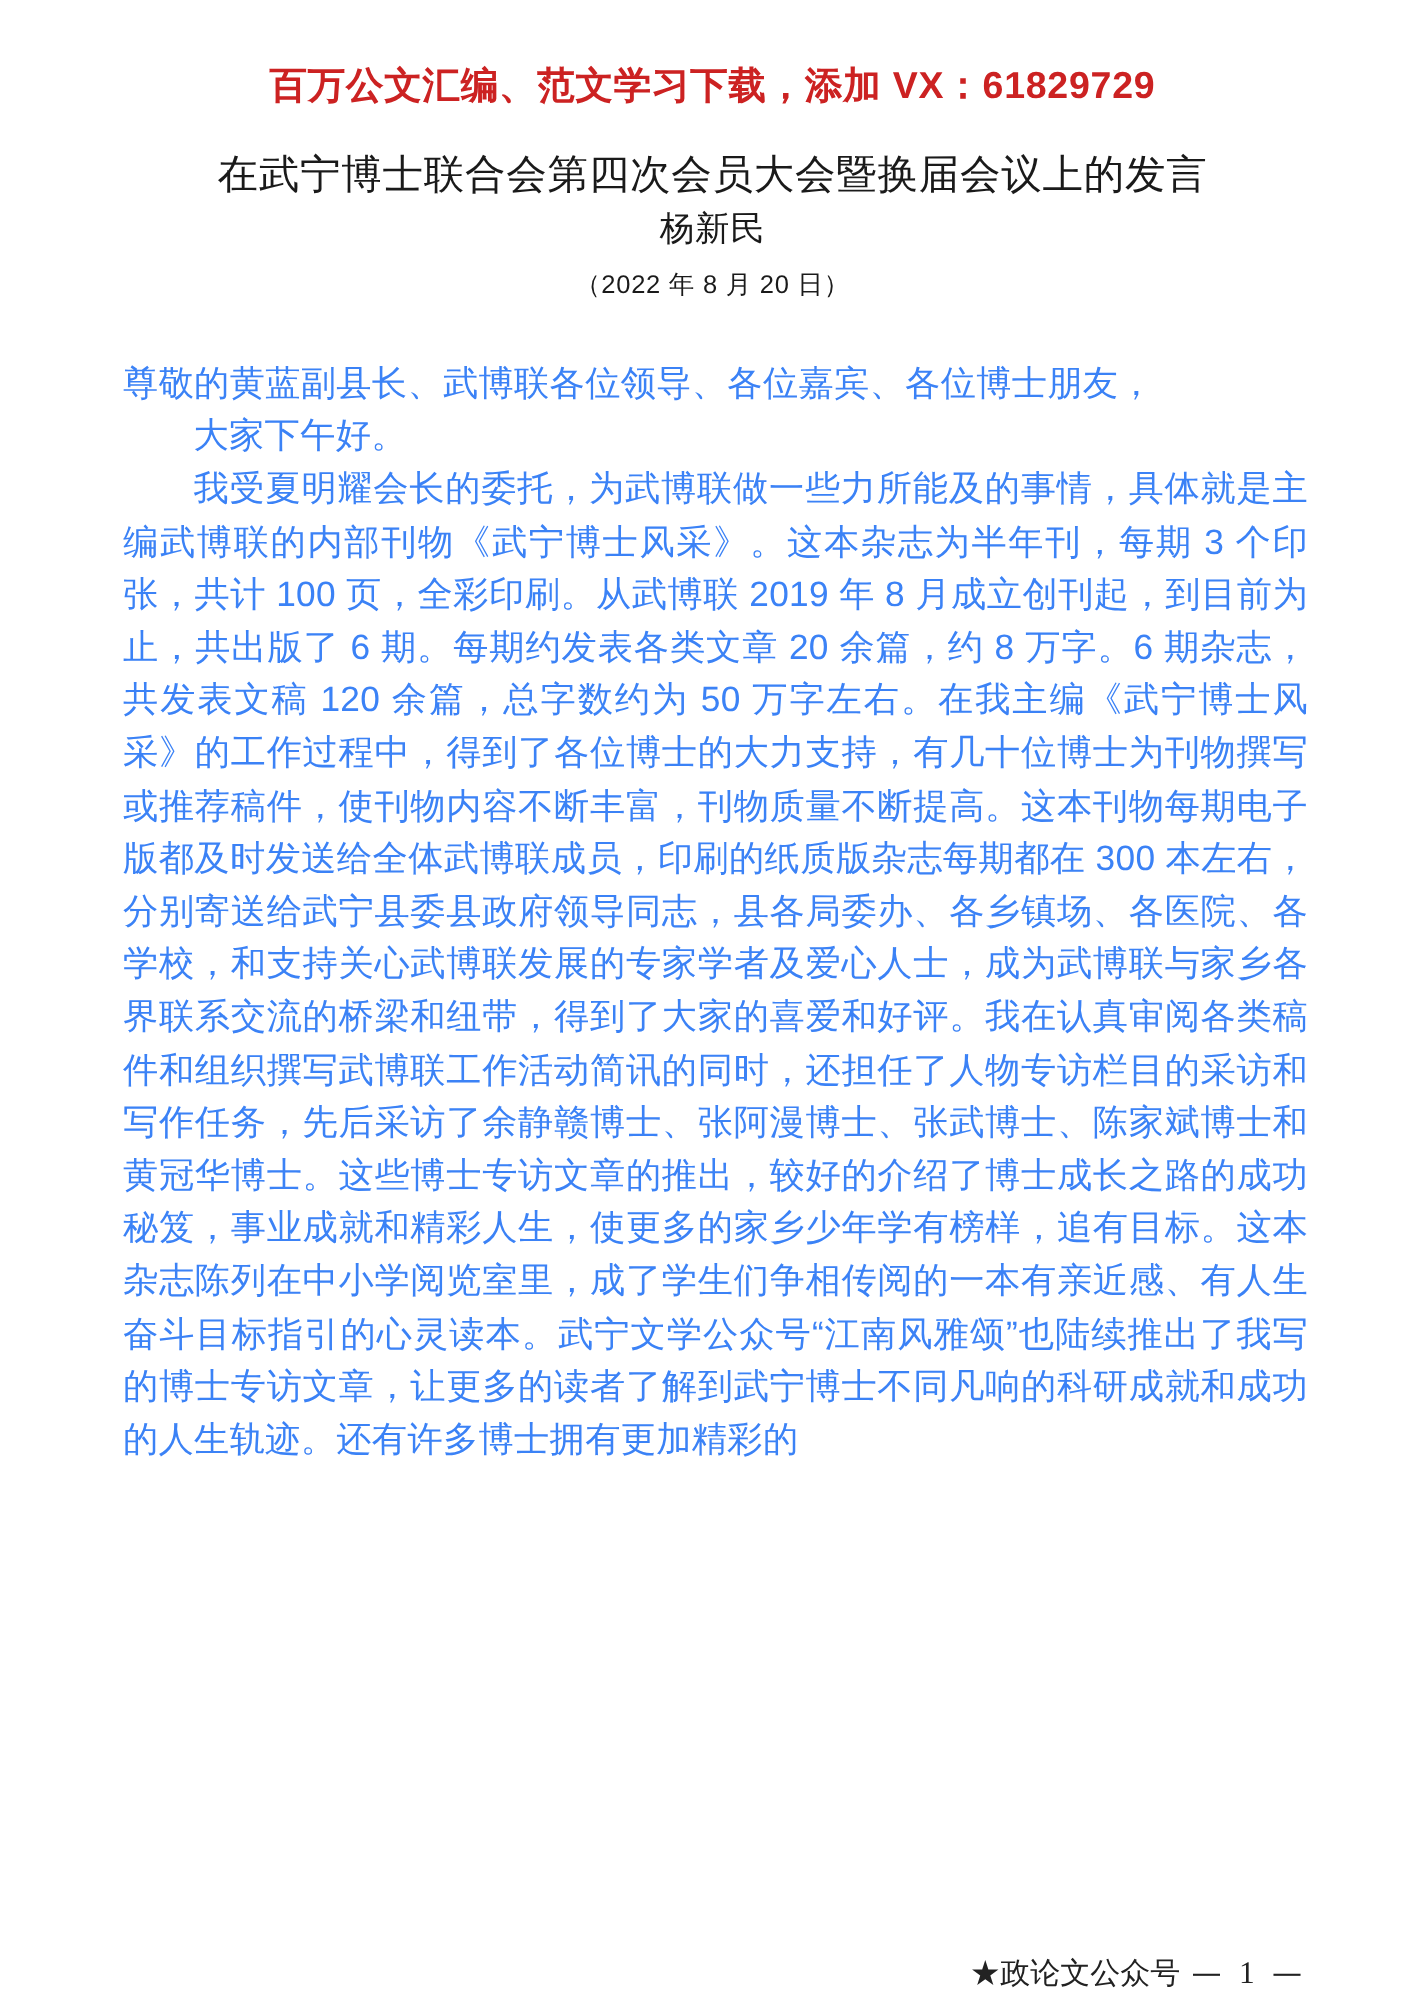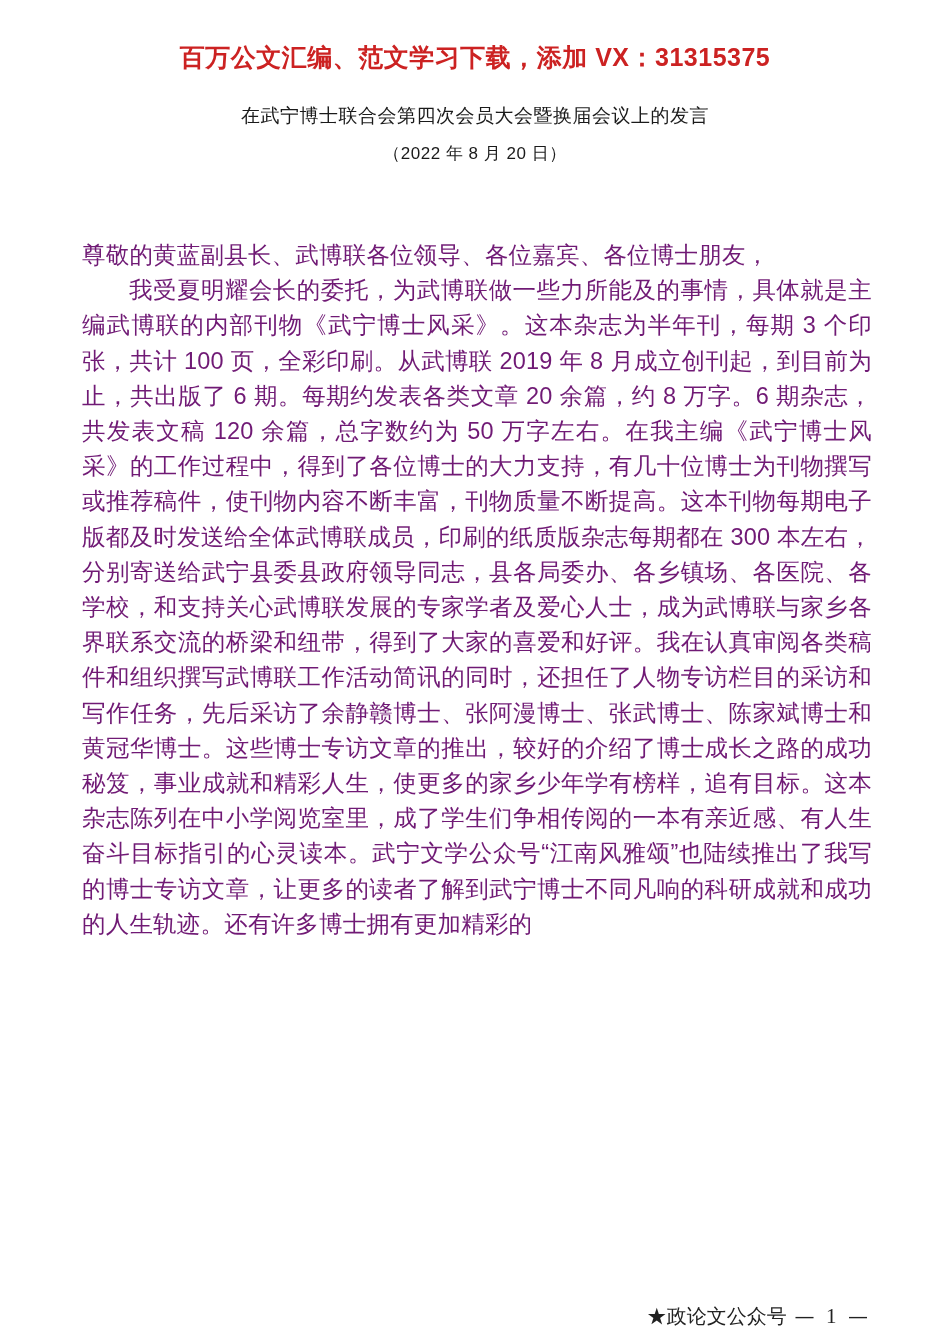--- a/index.html
+++ b/index.html
@@ -40,21 +40,21 @@
 
   
   .title-block {
     position: absolute;
     top: 98px;
     left: 0;
     width: 950px;
     text-align: center;
   }
   .doc-title {
-    font-size: 19px;
+    font-size: 27px;
     font-weight: 400;
     line-height: 36px;
     letter-spacing: 0.5px;
     color: #1a1a1a;
   }
   .doc-author {
     font-size: 23px;
     font-weight: 400;
     line-height: 36px;
     letter-spacing: 0.5px;
@@ -76,21 +76,21 @@
     width: 790px;
   }
   .para {
     font-size: 23.5px;
     line-height: 35.2px;
     letter-spacing: 0.2px;
     text-align: justify;
     text-justify: inter-character;
     text-align-last: left;
     margin: 0;
-    color: #701a75;
+    color: #3b82f6;
     word-break: break-all;
   }
   .para.indent {
     text-indent: 2em;
   }
 
   
   .footer {
     position: absolute;
     bottom: 14px;
@@ -116,29 +116,31 @@
   .footer .dash {
     font-family: "DejaVu Sans", sans-serif;
     padding: 0 2px;
   }
 </style>
 </head>
 <body>
 
 <div class="page">
 
-  <div class="promo-banner">百万公文汇编、范文学习下载，添加 VX：31315375</div>
+  <div class="promo-banner">百万公文汇编、范文学习下载，添加 VX：61829729</div>
 
   <div class="title-block">
     <div class="doc-title">在武宁博士联合会第四次会员大会暨换届会议上的发言</div>
+    <div class="doc-author">杨新民</div>
     <div class="doc-date">（2022 年 8 月 20 日）</div>
   </div>
 
   <div class="body-content">
     <p class="para">尊敬的黄蓝副县长、武博联各位领导、各位嘉宾、各位博士朋友，</p>
+    <p class="para indent">大家下午好。</p>
     <p class="para indent">我受夏明耀会长的委托，为武博联做一些力所能及的事情，具体就是主编武博联的内部刊物《武宁博士风采》。这本杂志为半年刊，每期 3 个印张，共计 100 页，全彩印刷。从武博联 2019 年 8 月成立创刊起，到目前为止，共出版了 6 期。每期约发表各类文章 20 余篇，约 8 万字。6 期杂志，共发表文稿 120 余篇，总字数约为 50 万字左右。在我主编《武宁博士风采》的工作过程中，得到了各位博士的大力支持，有几十位博士为刊物撰写或推荐稿件，使刊物内容不断丰富，刊物质量不断提高。这本刊物每期电子版都及时发送给全体武博联成员，印刷的纸质版杂志每期都在 300 本左右，分别寄送给武宁县委县政府领导同志，县各局委办、各乡镇场、各医院、各学校，和支持关心武博联发展的专家学者及爱心人士，成为武博联与家乡各界联系交流的桥梁和纽带，得到了大家的喜爱和好评。我在认真审阅各类稿件和组织撰写武博联工作活动简讯的同时，还担任了人物专访栏目的采访和写作任务，先后采访了余静赣博士、张阿漫博士、张武博士、陈家斌博士和黄冠华博士。这些博士专访文章的推出，较好的介绍了博士成长之路的成功秘笈，事业成就和精彩人生，使更多的家乡少年学有榜样，追有目标。这本杂志陈列在中小学阅览室里，成了学生们争相传阅的一本有亲近感、有人生奋斗目标指引的心灵读本。武宁文学公众号“江南风雅颂”也陆续推出了我写的博士专访文章，让更多的读者了解到武宁博士不同凡响的科研成就和成功的人生轨迹。还有许多博士拥有更加精彩的</p>
   </div>
 
   <div class="footer">
     <span class="mark">★</span><span class="mark">政论文公众号</span>
     <span class="dash">—</span>
     <span class="pagenum">1</span>
     <span class="dash">—</span>
   </div>
 

